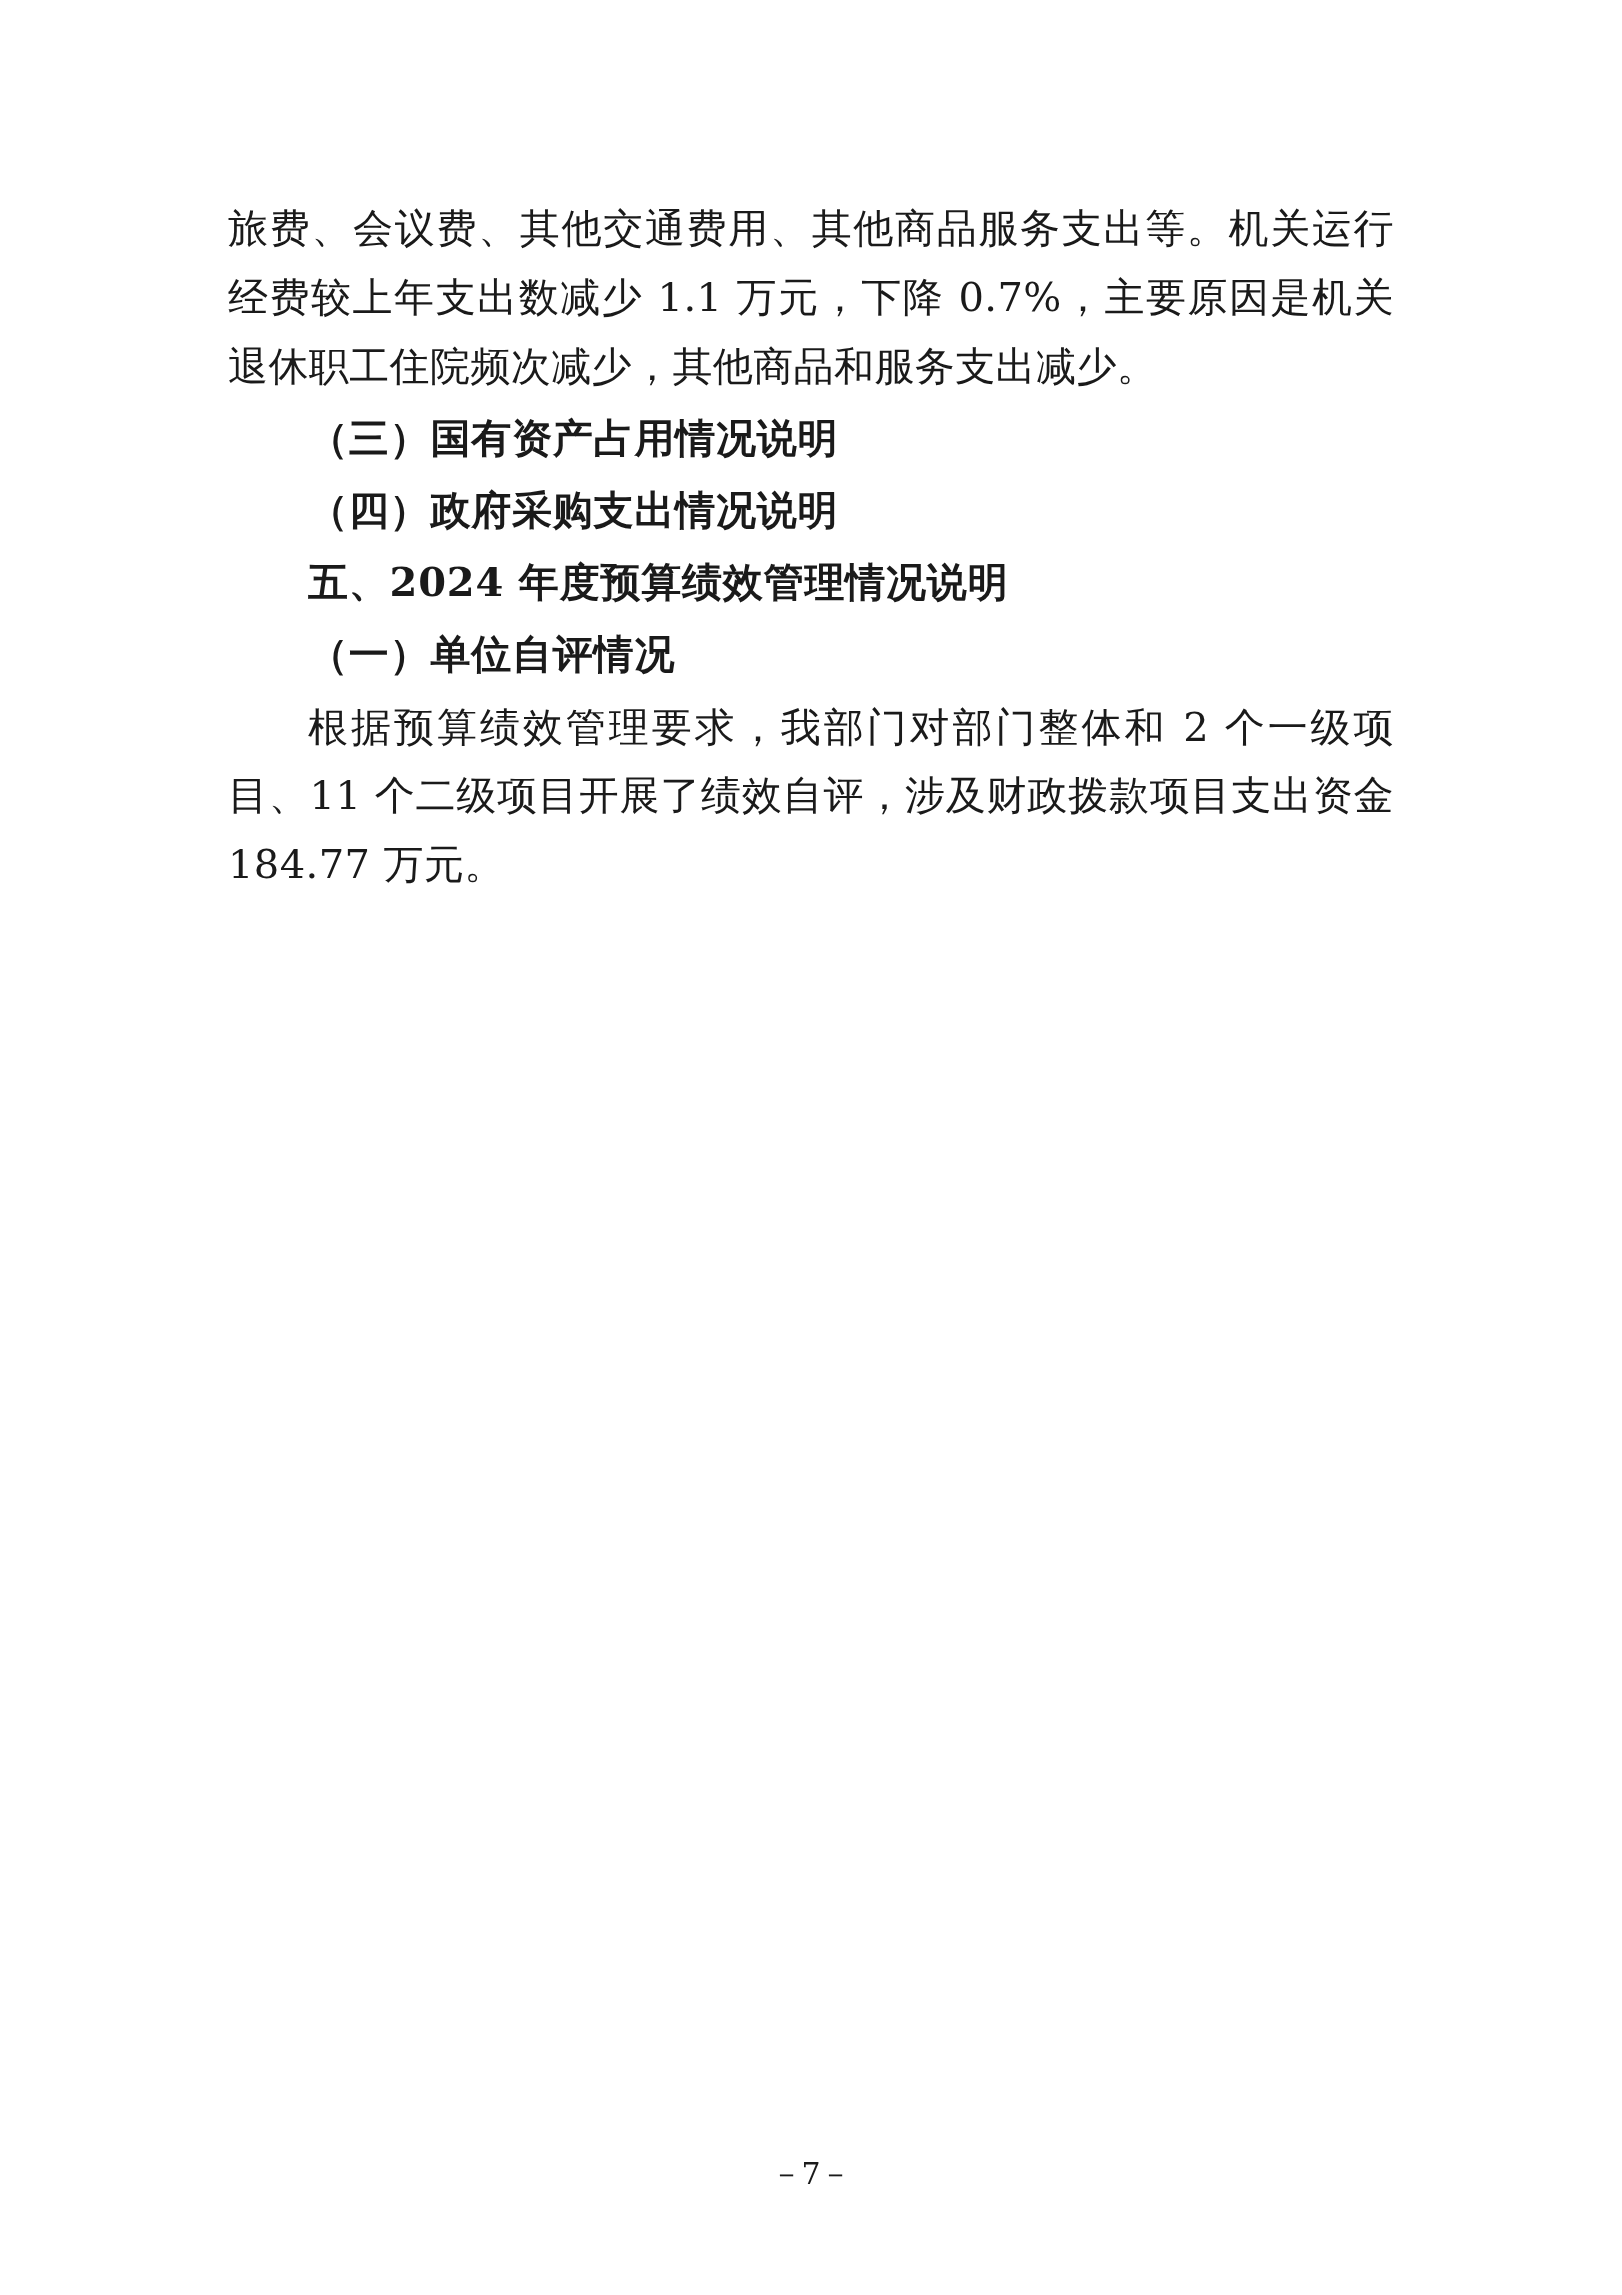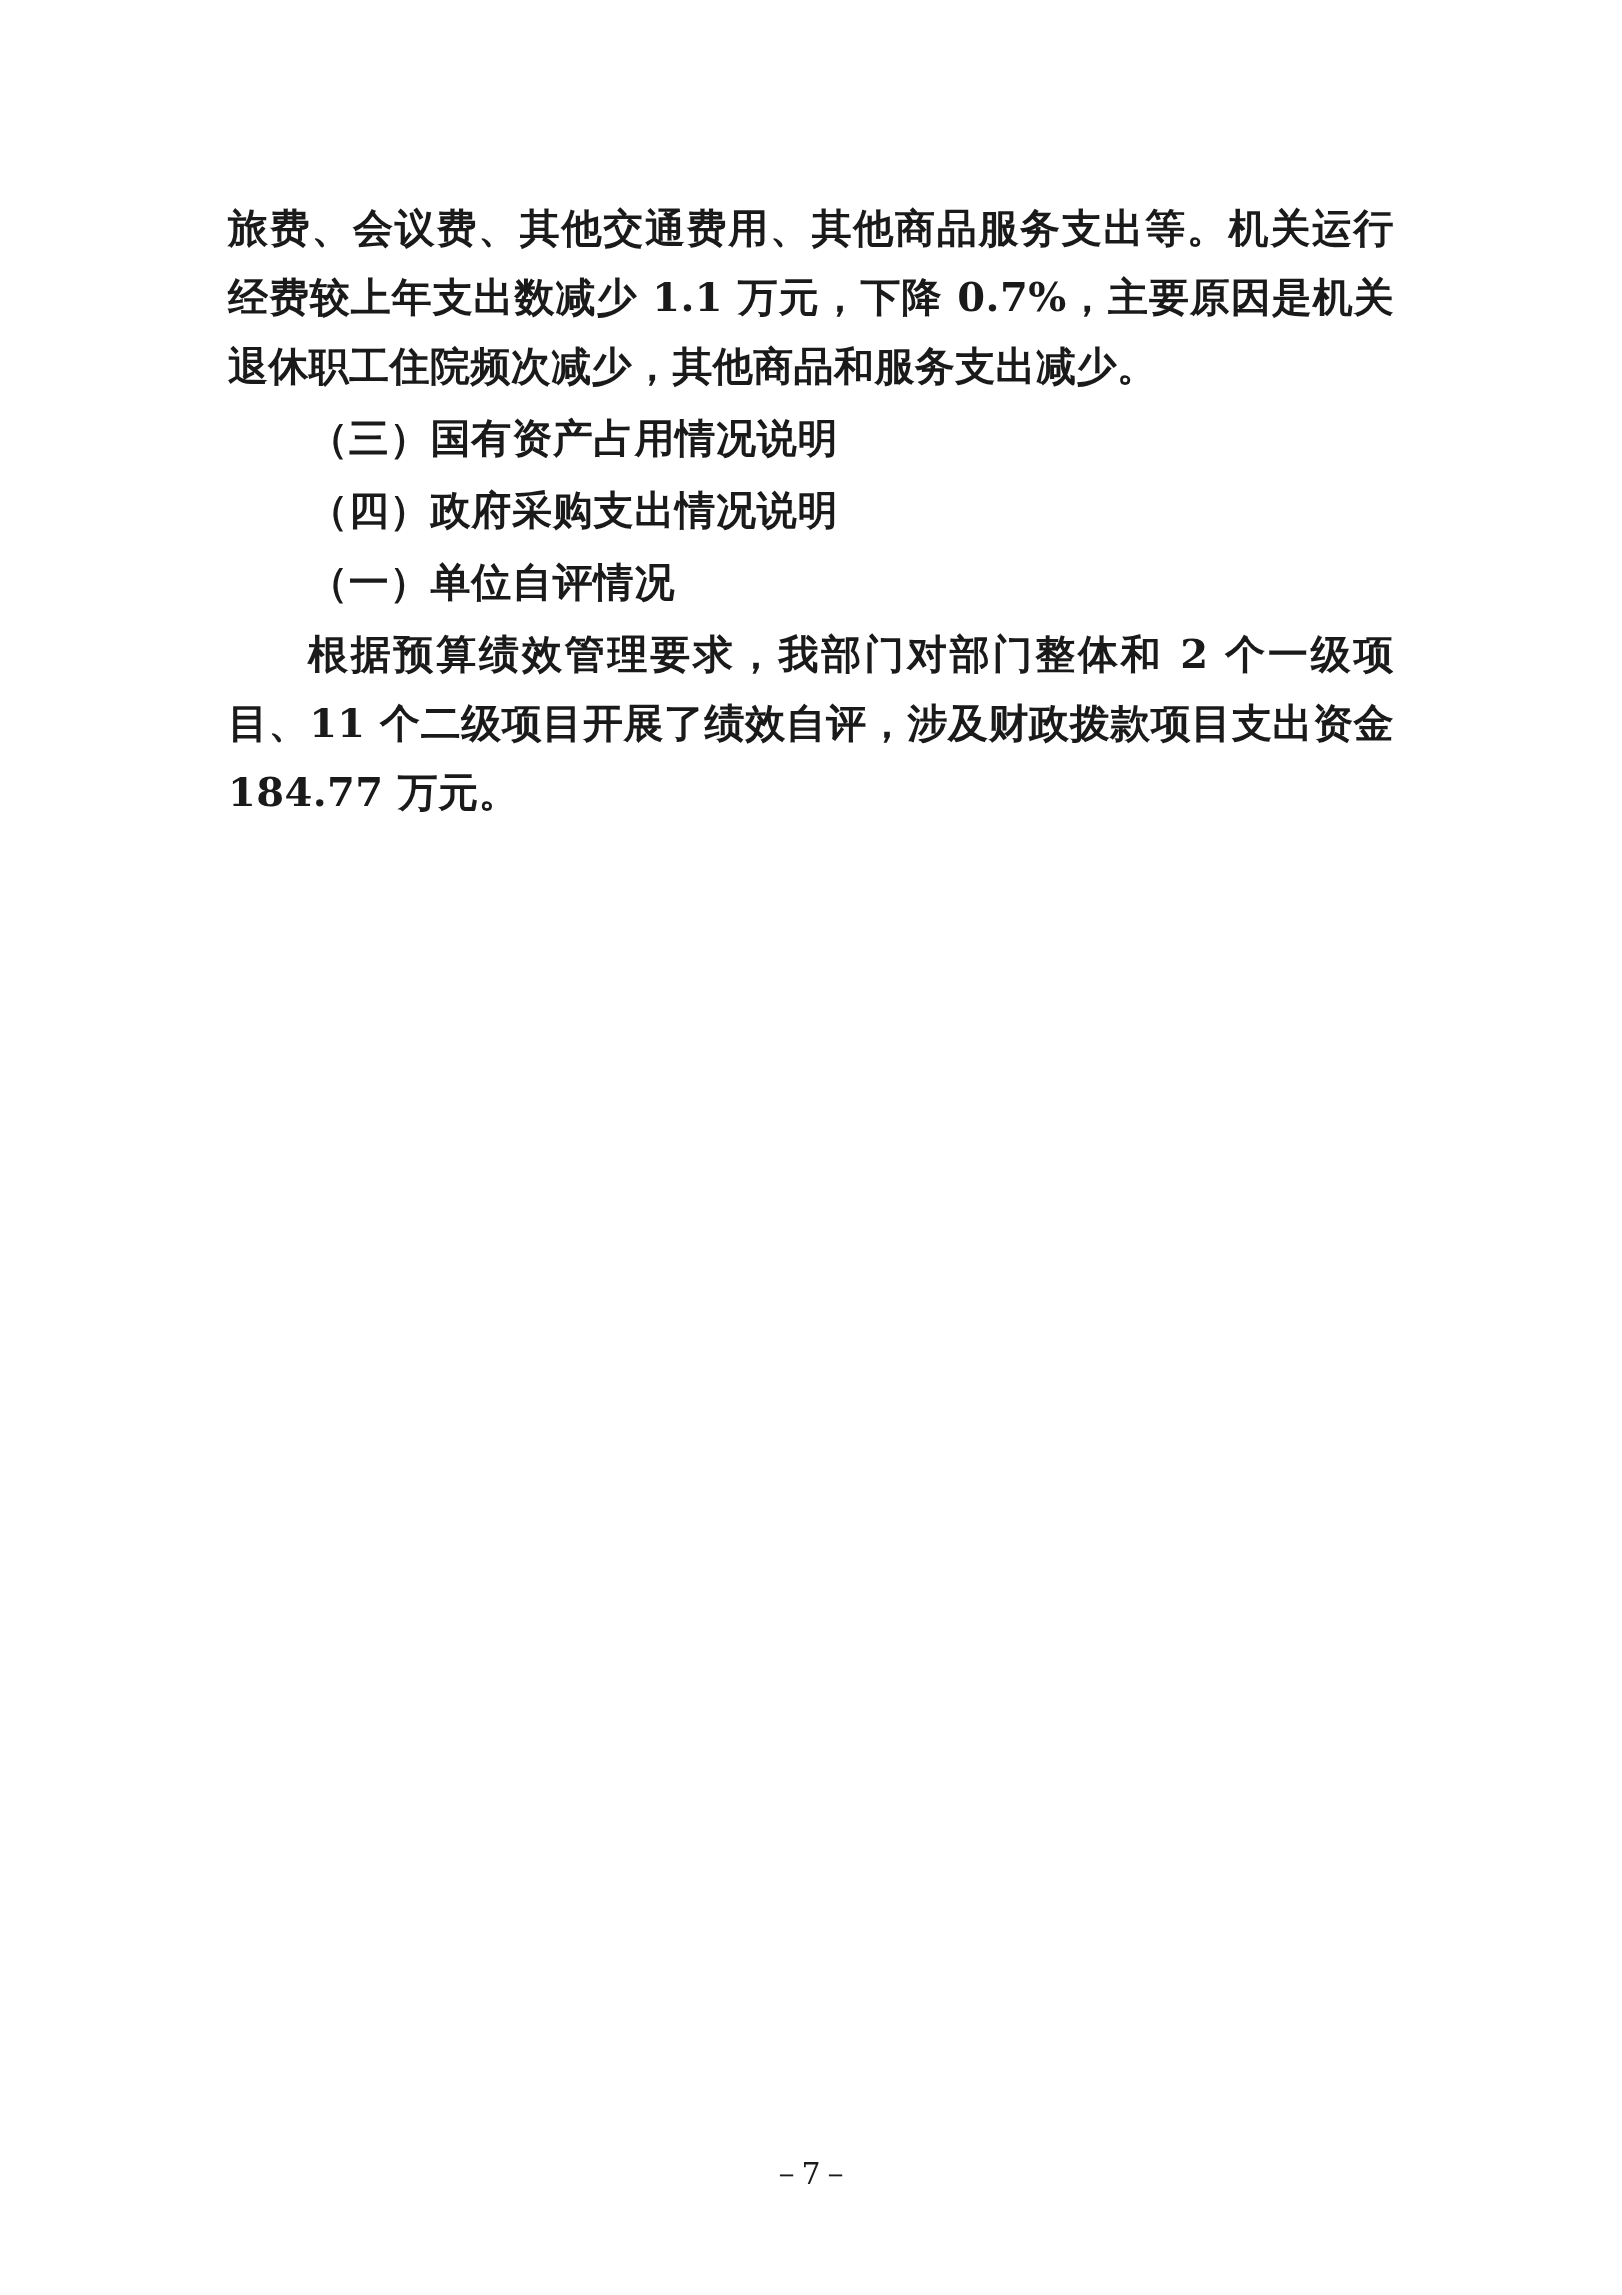--- a/index.html
+++ b/index.html
@@ -22,21 +22,20 @@
   .doc-body {
     font-size: 40px;
     line-height: 1.72;
     color: #1a1a1a;
     text-align: justify;
     text-justify: inter-ideograph;
     letter-spacing: 0.4px;
   }
   p {
     margin: 0 0 1.7px 0;
-    font-weight: bold;
   }
   .para {
     text-indent: 2em;
   }
   .noindent {
     text-indent: 0;
   }
   .heading {
     font-weight: bold;
     text-indent: 2em;
@@ -61,20 +60,21 @@
   <div class="doc-body">
 
     <p class="para noindent">旅费、会议费、其他交通费用、其他商品服务支出等。机关运行经费较上年支出数减少 1.1 万元，下降 0.7%，主要原因是机关退休职工住院频次减少，其他商品和服务支出减少。</p>
 
     <p class="heading">（三）国有资产占用情况说明</p>
 
 
     <p class="heading">（四）政府采购支出情况说明</p>
 
 
+    <p class="heading">五、2024 年度预算绩效管理情况说明</p>
 
     <p class="heading">（一）单位自评情况</p>
 
     <p class="para">根据预算绩效管理要求，我部门对部门整体和 2 个一级项目、11 个二级项目开展了绩效自评，涉及财政拨款项目支出资金 184.77 万元。</p>
 
   </div>
 
   <div class="page-number">－7－</div>
 </div>
 

